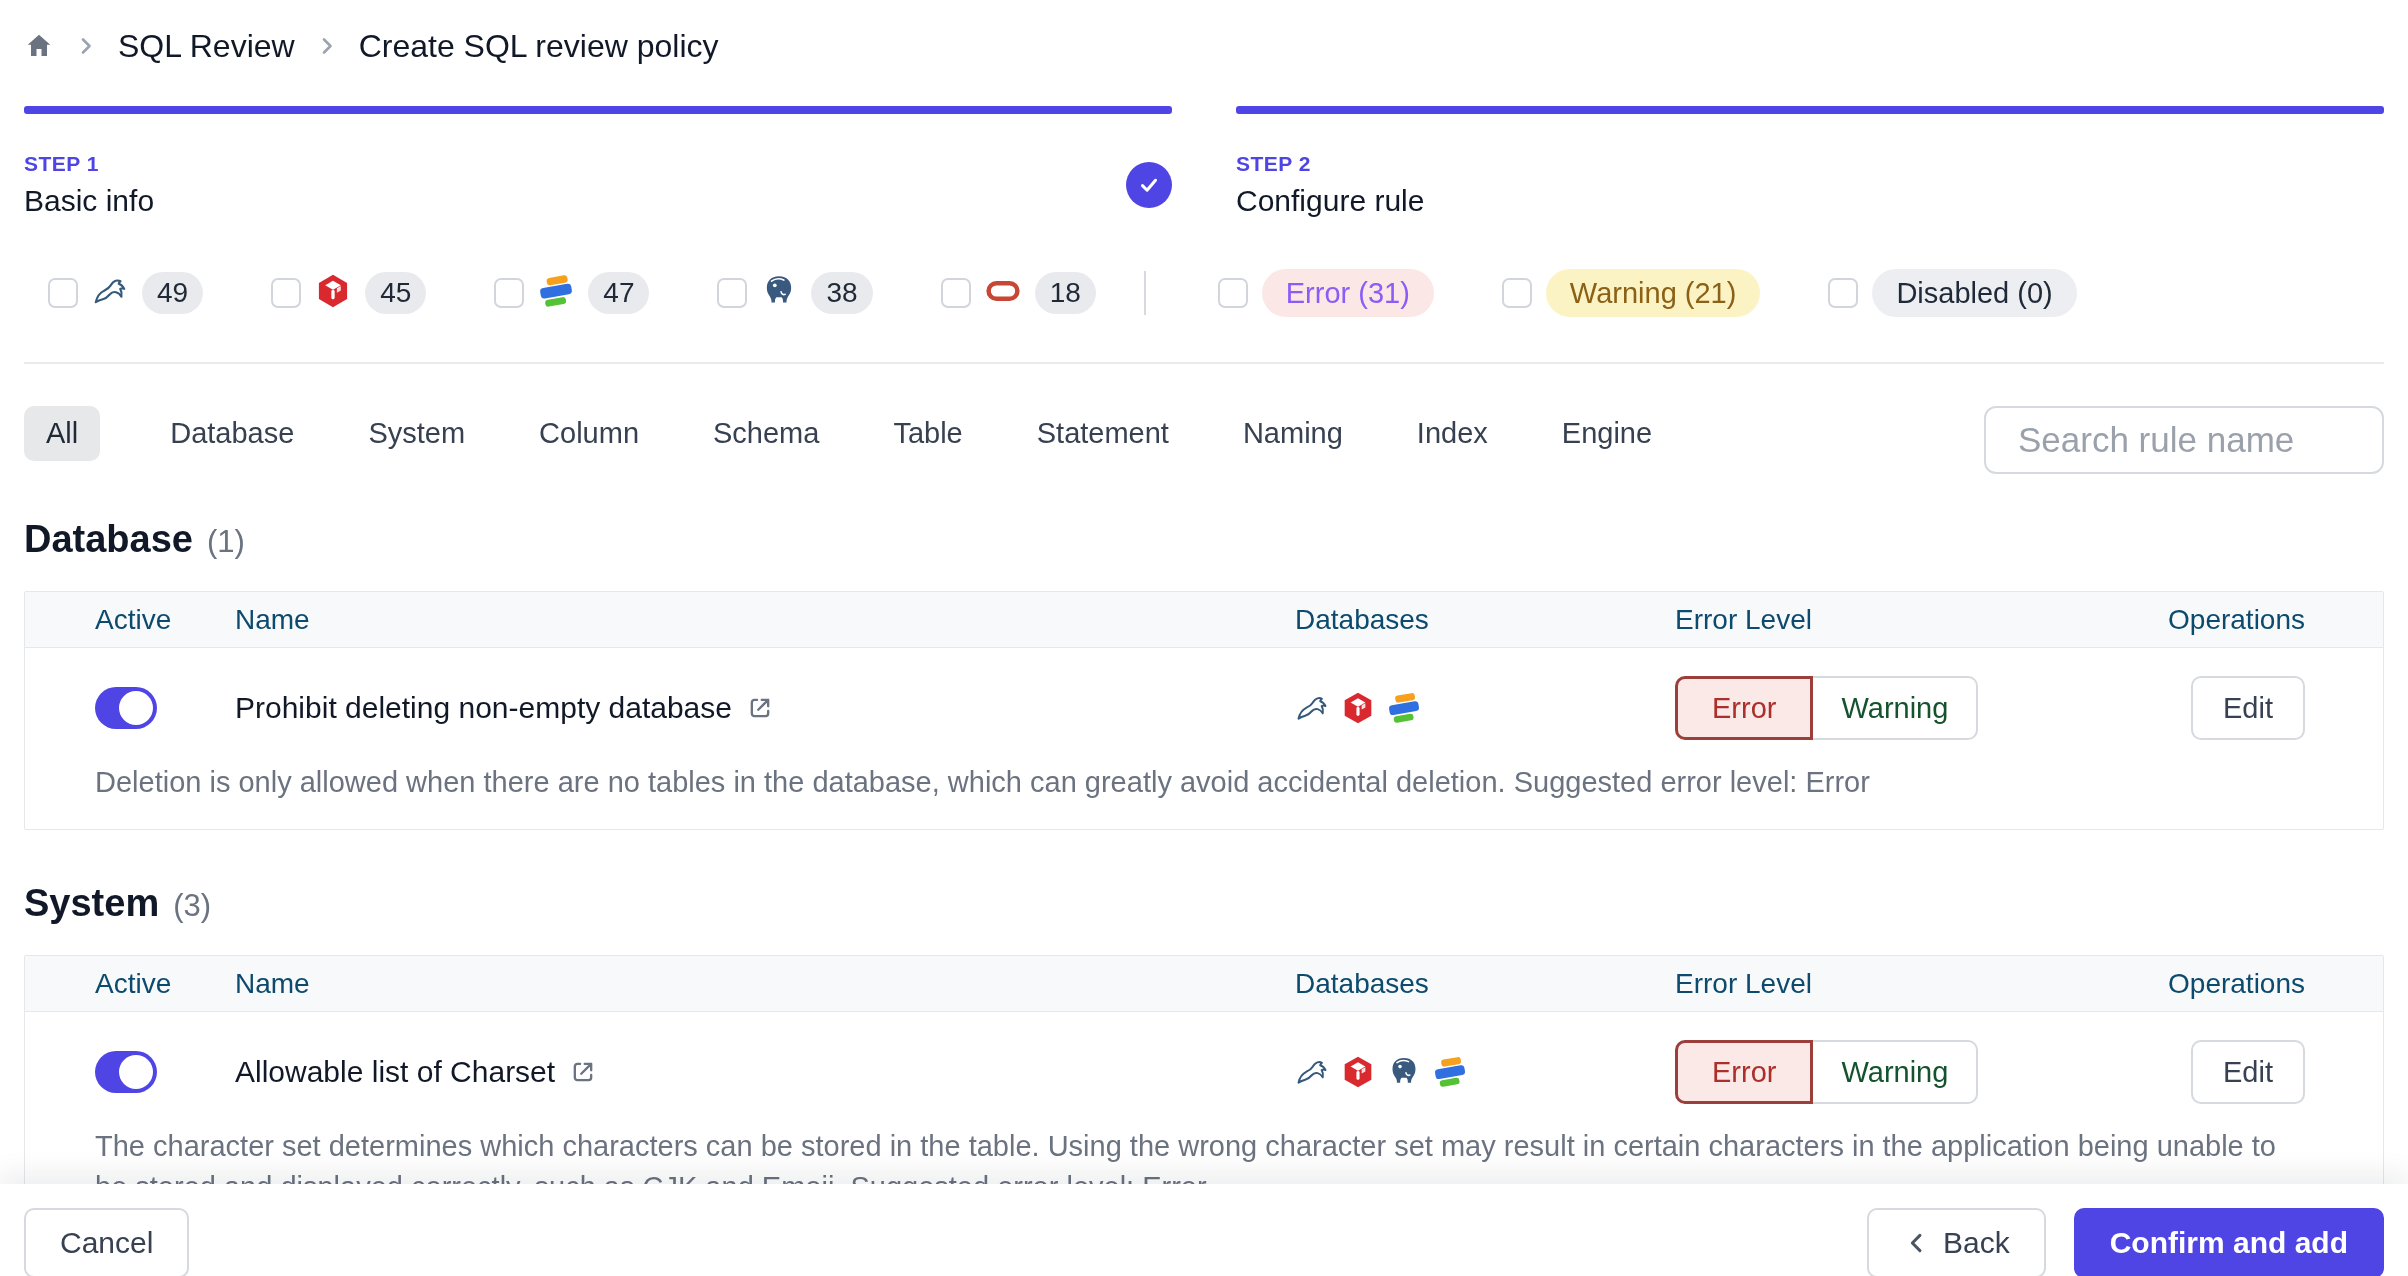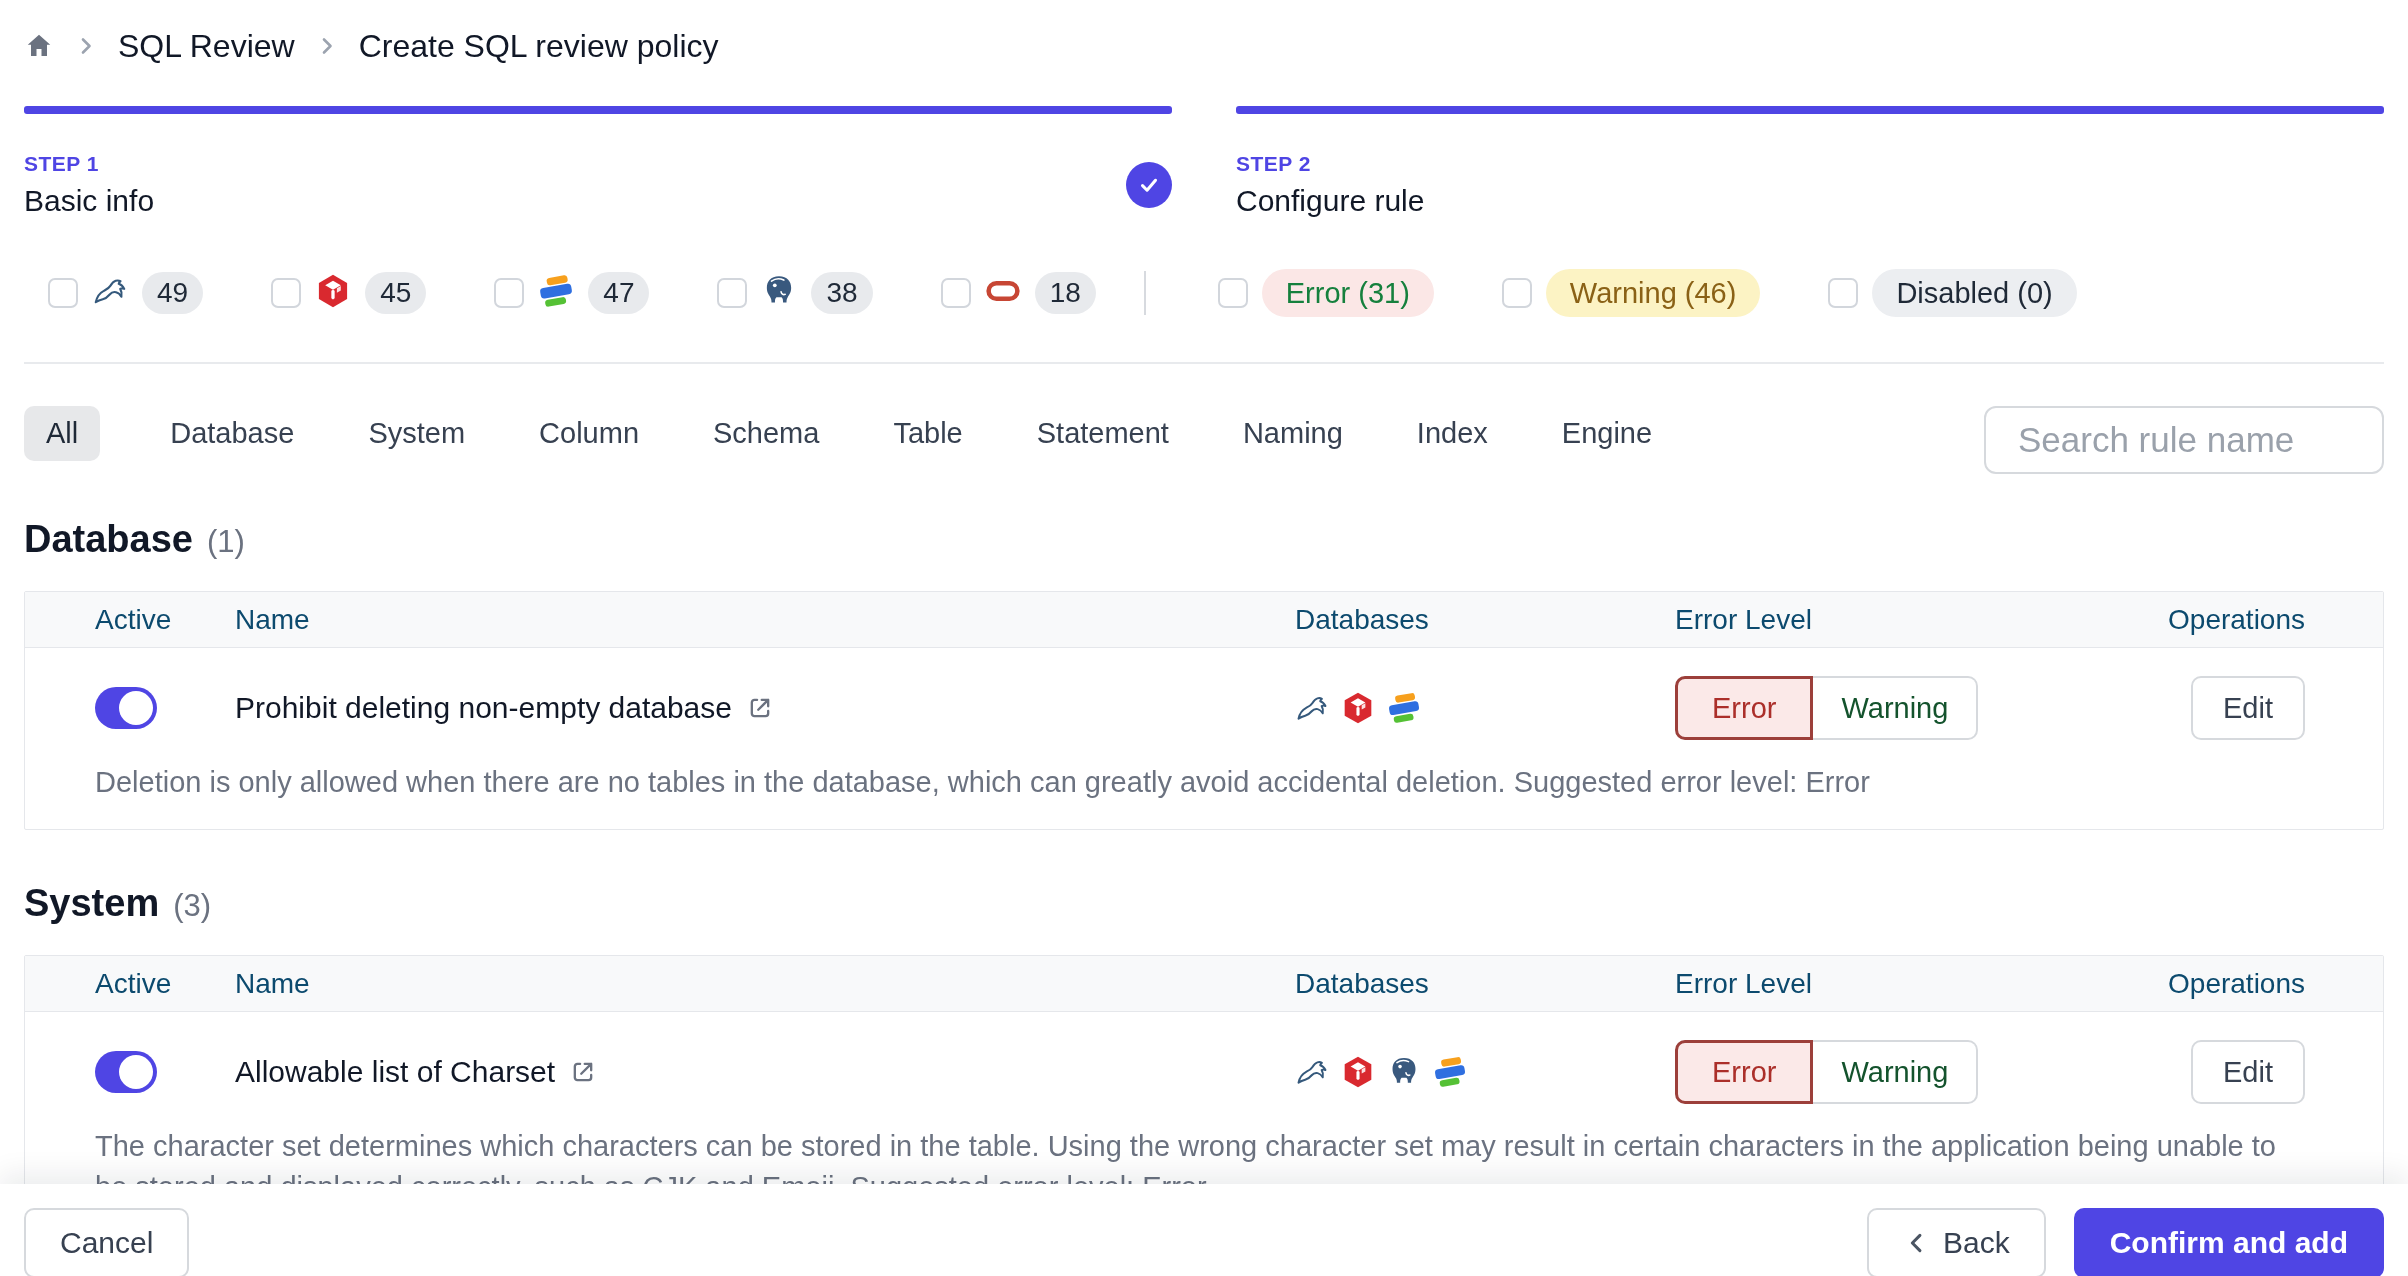--- a/index.html
+++ b/index.html
@@ -26,21 +26,21 @@
 
   
   .filters { margin-top:52px; display:flex; align-items:center; gap:44px; height:46px; }
   .fgroup { display:flex; align-items:center; gap:14px;padding-left:24px; }
   .checkbox { width:30px; height:30px; border:2px solid #d2d6dc; border-radius:7px; background:#fff; cursor:pointer; flex:none; }
   .eng { width:36px; height:36px; }
   .count-pill { min-width:56px; height:42px; padding:0 15px; border-radius:21px; background:#e8eaed;
     display:flex; align-items:center; justify-content:center; font-size:28px; color:#1f2937; }
   .vdiv { width:2px; height:44px; background:#d7dadf; margin:0 4px; }
   .sev-pill { height:48px; padding:0 24px; border-radius:24px; display:flex; align-items:center; font-size:29px; font-weight:500; }
-  .sev-error { background:#fbe7e6; color:#15803d; }
+  .sev-error { background:#fbe7e6; color:#8b5cf6; }
   .sev-warning { background:#fcf3c4; color:#8a6116; }
   .sev-disabled { background:#eceef1; color:#1f2937; }
 
   .hr { margin-top:46px; border:none; border-top:2px solid #e8eaed; }
 
   
   .tabsrow { margin-top:42px; display:flex; align-items:flex-start; }
   .tabs { display:flex; align-items:center; gap:66px; flex:1; }
   .tab { font-size:29px; color:#374151; padding:11px 4px; cursor:pointer; border-radius:10px; }
   .tab.active { background:#e7e8ea; padding:11px 22px; color:#1f2937; }
@@ -220,21 +220,21 @@
           </svg></span>
       <span class="count-pill">18</span>
     </div>
     <div class="vdiv"></div>
     <div class="fgroup">
       <div class="checkbox"></div>
       <span class="sev-pill sev-error">Error (31)</span>
     </div>
     <div class="fgroup">
       <div class="checkbox"></div>
-      <span class="sev-pill sev-warning">Warning (46)</span>
+      <span class="sev-pill sev-warning">Warning (21)</span>
     </div>
     <div class="fgroup">
       <div class="checkbox"></div>
       <span class="sev-pill sev-disabled">Disabled (0)</span>
     </div>
   </div>
 
   <hr class="hr">
 
   <div class="tabsrow">

